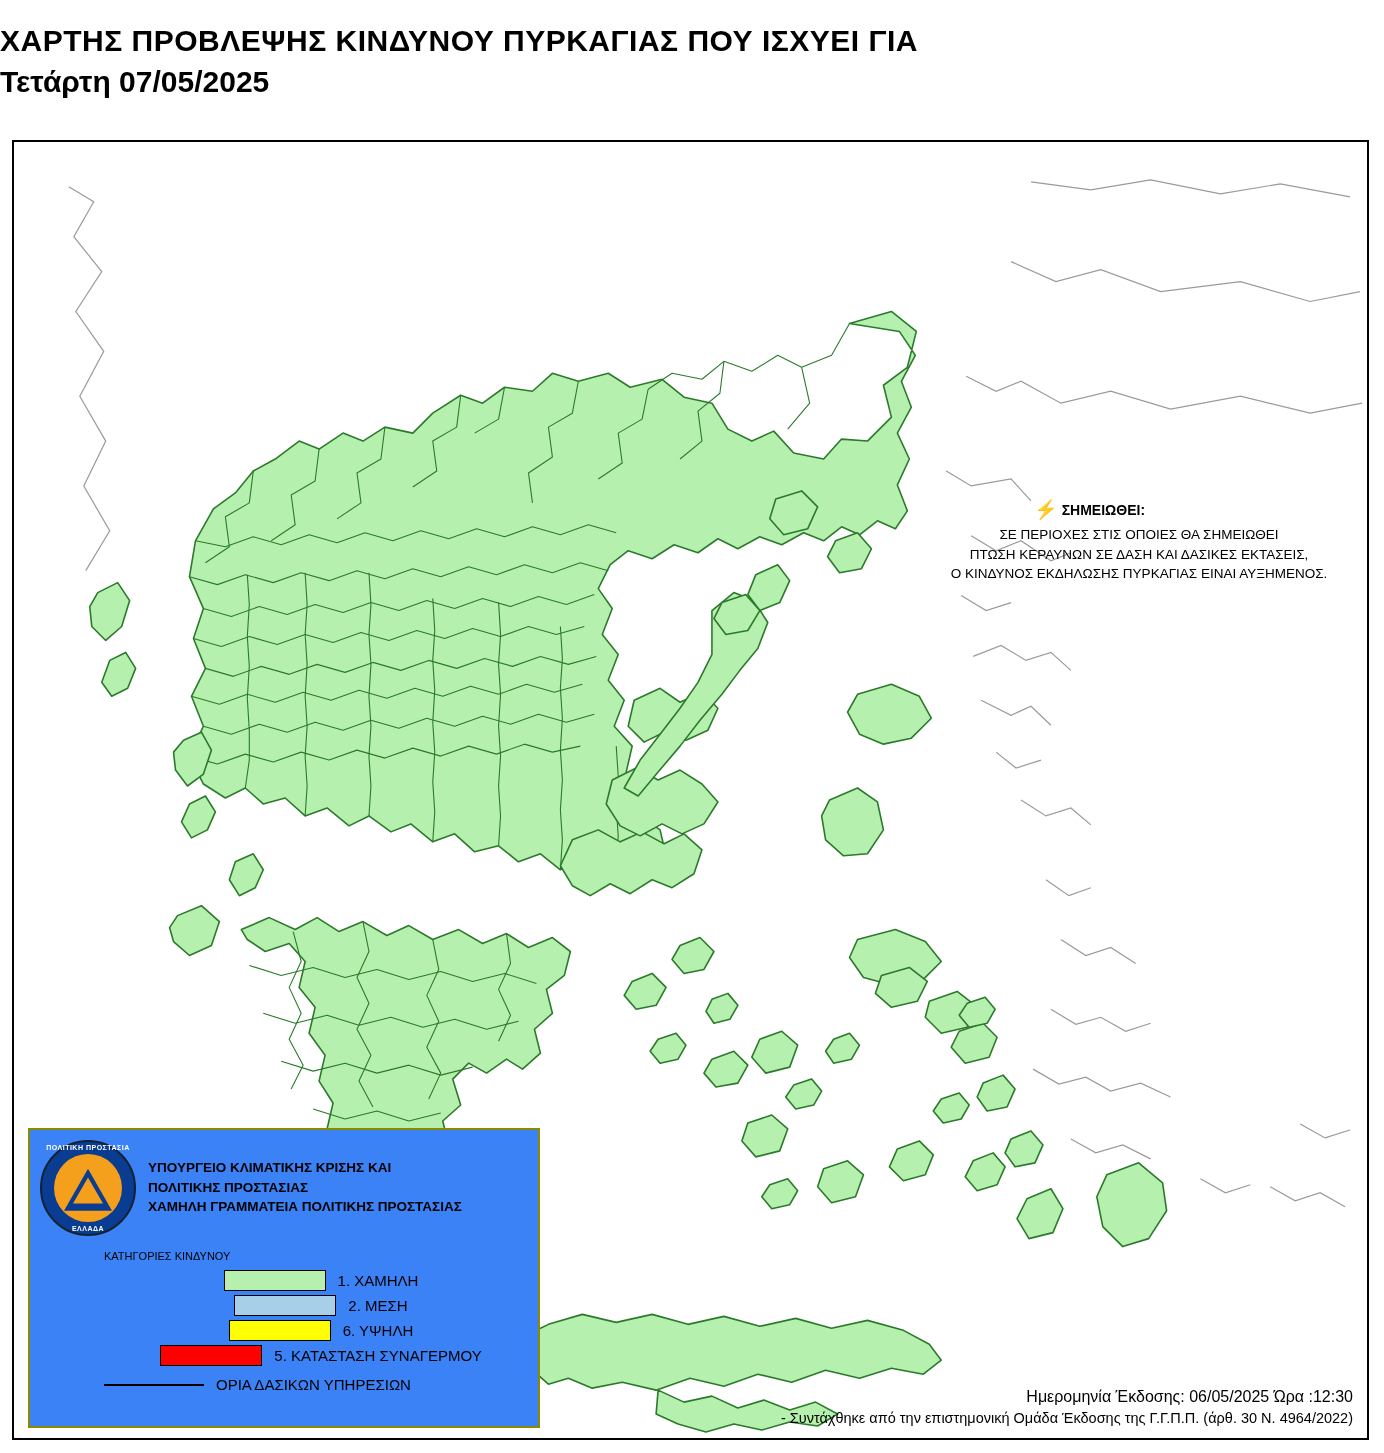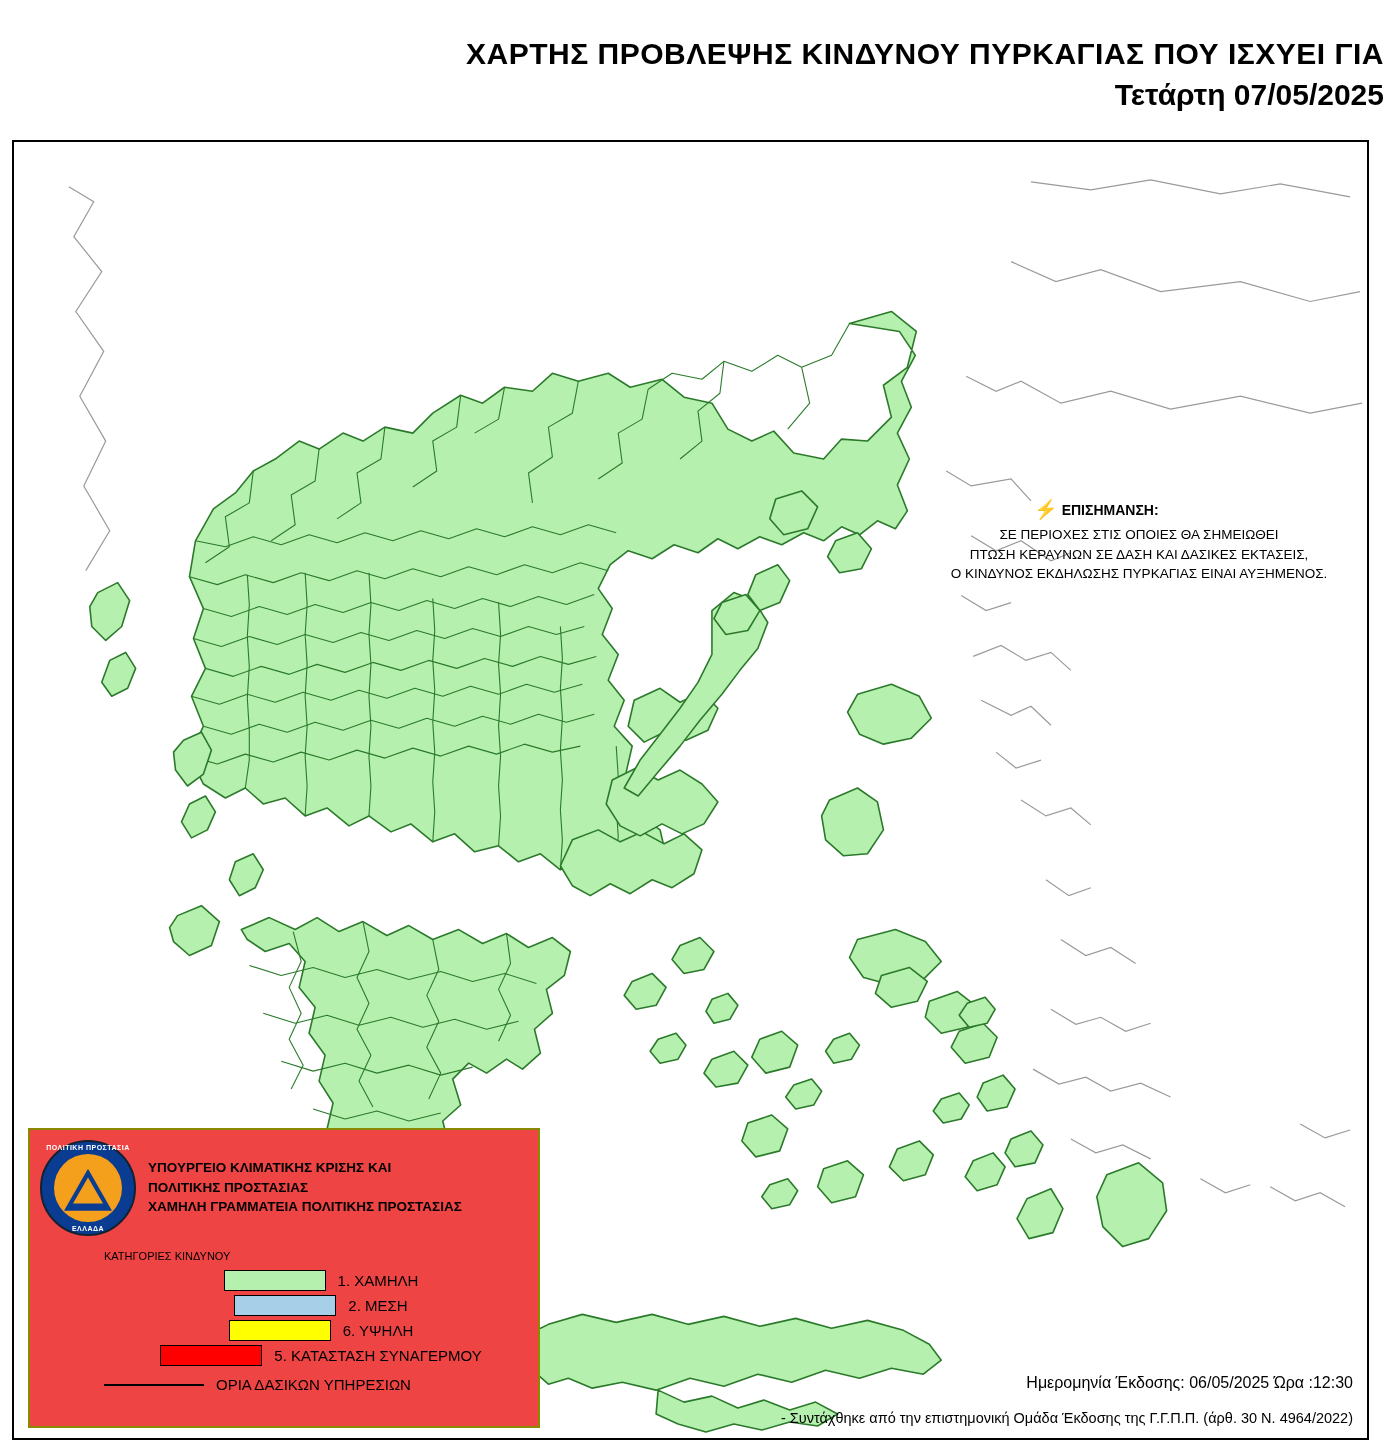--- a/index.html
+++ b/index.html
@@ -1,47 +1,47 @@
 <!DOCTYPE html>
 <html lang="el"><head>
 <meta charset="utf-8">
 <title>Fire Risk Map</title>
 <style>
   html,body{margin:0;padding:0;background:#ffffff;}
   body{width:1384px;height:1453px;font-family:"Liberation Sans",sans-serif;color:#000;position:relative;overflow:hidden;}
 
-  .title-block{text-align:right;padding-top:37px;}
+  .title-block{text-align:left;padding-top:24px;}
   .title-line1{font-size:30px;font-weight:bold;letter-spacing:.5px;line-height:1.15;}
   .title-line2{font-size:30px;font-weight:bold;line-height:1.25;margin-top:4px;}
 
   .map-frame{position:absolute;left:12px;top:140px;width:1357px;height:1300px;border:2px solid #000;background:#ffffff;box-sizing:border-box;overflow:hidden;}
 
   .map-svg{position:absolute;left:0;top:0;width:100%;height:100%;}
 
   
   .note{position:absolute;left:905px;top:358px;width:440px;}
   .note-head{font-size:14px;font-weight:bold;display:flex;align-items:center;gap:4px;justify-content:flex-start;padding-left:115px;}
   .bolt{font-size:19px;line-height:1;}
   .note-body{font-size:13.5px;line-height:1.45;text-align:center;margin-top:6px;white-space:pre-line;}
 
   
-  .legend{position:absolute;left:14px;top:986px;width:512px;height:300px;border:2px solid #8a8a00;background:#ef4444;box-sizing:border-box;}
+  .legend{position:absolute;left:14px;top:986px;width:512px;height:300px;border:2px solid #8a8a00;background:#3b82f6;box-sizing:border-box;}
   .legend-head{display:flex;gap:12px;padding:10px 10px 0 10px;}
   .emblem{width:96px;height:96px;flex:0 0 96px;position:relative;}
   .ministry{font-size:13.5px;font-weight:bold;line-height:1.45;padding-top:18px;}
   .cat-title{font-size:11px;margin:14px 0 8px 74px;}
   .cat-row{display:flex;align-items:center;margin:0 0 4px 74px;justify-content:center;}
   .swatch{width:100px;height:19px;border:1px solid #000;margin-right:12px;}
   .cat-label{font-size:15px;}
   .legend-line-row{display:flex;align-items:center;margin:10px 0 0 74px;}
   .line-sample{width:100px;height:0;border-top:2px solid #000;margin-right:12px;}
 
   
   .footer{position:absolute;right:14px;bottom:12px;text-align:right;width:820px;}
-  .footer .pub{font-size:16px;margin-bottom:18px;}
+  .footer .pub{font-size:16px;margin-bottom:4px;}
   .footer .src{font-size:14.5px;}
 
   .emblem-circle{position:absolute;inset:0;border-radius:50%;background:#0a3d91;border:2px solid #123;}
   .emblem-inner{position:absolute;left:14px;top:14px;width:68px;height:68px;border-radius:50%;background:#f5a01c;}
   .emblem-tri{position:absolute;left:50%;top:50%;transform:translate(-50%,-46%);width:0;height:0;border-left:24px solid transparent;border-right:24px solid transparent;border-bottom:42px solid #0a3d91;}
   .emblem-tri-in{position:absolute;left:50%;top:50%;transform:translate(-50%,-40%);width:0;height:0;border-left:15px solid transparent;border-right:15px solid transparent;border-bottom:26px solid #f5a01c;}
   .emblem-txt-top,.emblem-txt-bot{position:absolute;left:0;width:96px;text-align:center;color:#fff;font-size:7px;font-weight:bold;letter-spacing:.5px;}
   .emblem-txt-top{top:4px;}
   .emblem-txt-bot{bottom:4px;}
 </style>
@@ -170,21 +170,21 @@
       <path d="M170 600 L188 592 L198 610 L190 634 L174 646 L162 630 L160 612 Z"></path>
       <path d="M176 664 L192 656 L202 672 L194 690 L178 698 L168 682 Z"></path>
       <path d="M164 776 L188 766 L206 782 L198 806 L176 816 L160 802 L156 788 Z"></path>
       <path d="M222 722 L240 714 L250 730 L242 748 L226 756 L216 740 Z"></path>
     </g>
   </svg>
 
   <div class="note">
     <div class="note-head">
       <span class="bolt">⚡</span>
-      <span>ΕΠΙΣΗΜΑΝΣΗ:</span>
+      <span>ΣΗΜΕΙΩΘΕΙ:</span>
     </div>
     <div class="note-body">ΣΕ ΠΕΡΙΟΧΕΣ ΣΤΙΣ ΟΠΟΙΕΣ ΘΑ ΣΗΜΕΙΩΘΕΙ
 ΠΤΩΣΗ ΚΕΡΑΥΝΩΝ ΣΕ ΔΑΣΗ ΚΑΙ ΔΑΣΙΚΕΣ ΕΚΤΑΣΕΙΣ,
 Ο ΚΙΝΔΥΝΟΣ ΕΚΔΗΛΩΣΗΣ ΠΥΡΚΑΓΙΑΣ ΕΙΝΑΙ ΑΥΞΗΜΕΝΟΣ.</div>
   </div>
 
   <div class="legend">
     <div class="legend-head">
       <div class="emblem">
         <div class="emblem-circle"></div>

